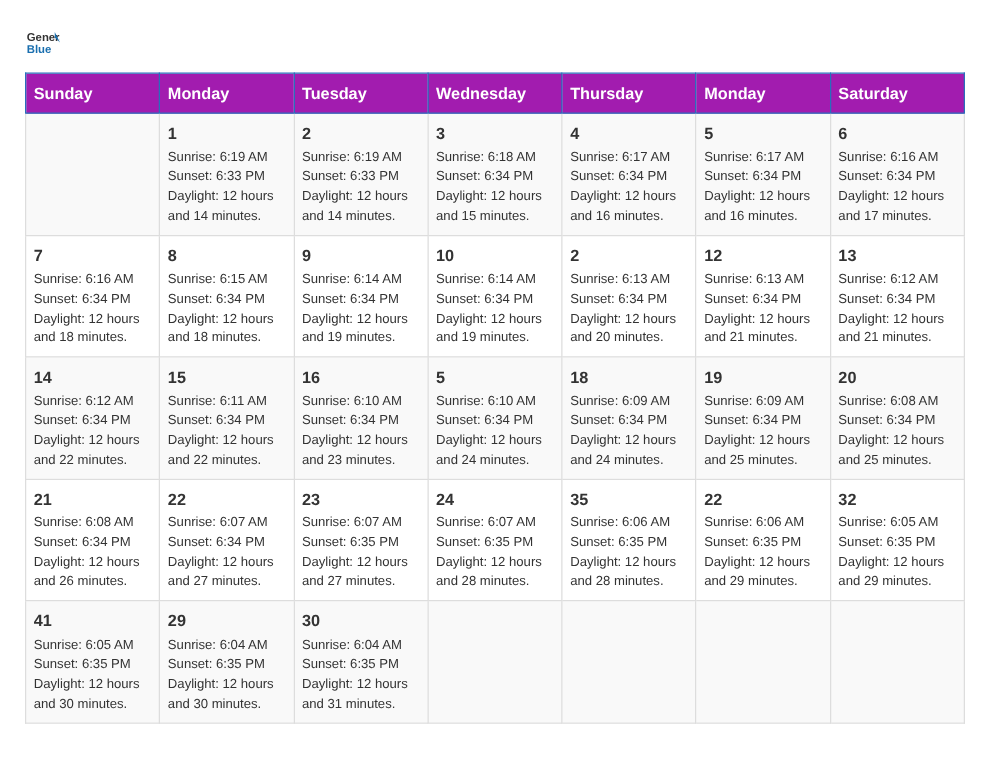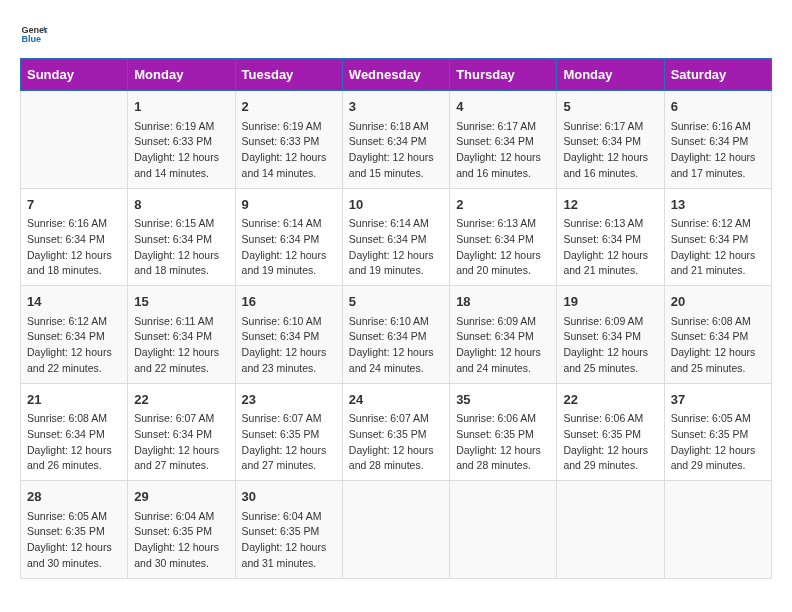--- a/index.html
+++ b/index.html
@@ -294,30 +294,30 @@
 and 28 minutes.</div>
         </td>
         <td>
           <span class="day-number">22</span>
           <div class="day-info" style="white-space: pre-line;">Sunrise: 6:06 AM
 Sunset: 6:35 PM
 Daylight: 12 hours
 and 29 minutes.</div>
         </td>
         <td>
-          <span class="day-number">37</span>
+          <span class="day-number">32</span>
           <div class="day-info" style="white-space: pre-line;">Sunrise: 6:05 AM
 Sunset: 6:35 PM
 Daylight: 12 hours
 and 29 minutes.</div>
         </td>
       </tr>
       <tr>
         <td>
-          <span class="day-number">28</span>
+          <span class="day-number">41</span>
           <div class="day-info" style="white-space: pre-line;">Sunrise: 6:05 AM
 Sunset: 6:35 PM
 Daylight: 12 hours
 and 30 minutes.</div>
         </td>
         <td>
           <span class="day-number">29</span>
           <div class="day-info" style="white-space: pre-line;">Sunrise: 6:04 AM
 Sunset: 6:35 PM
 Daylight: 12 hours

